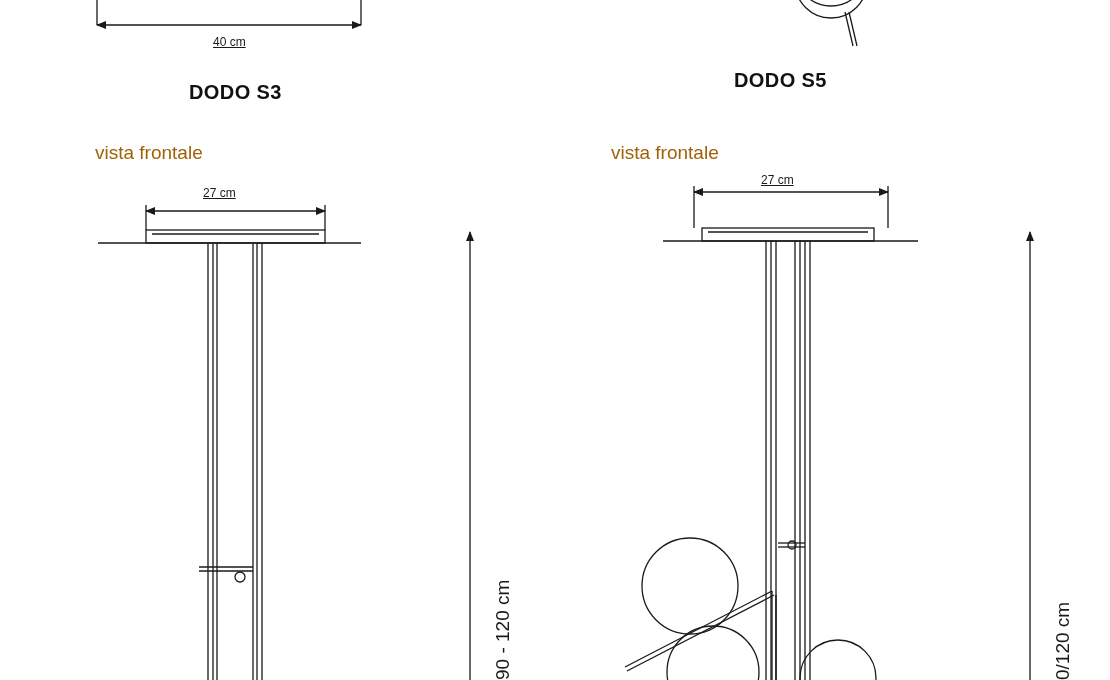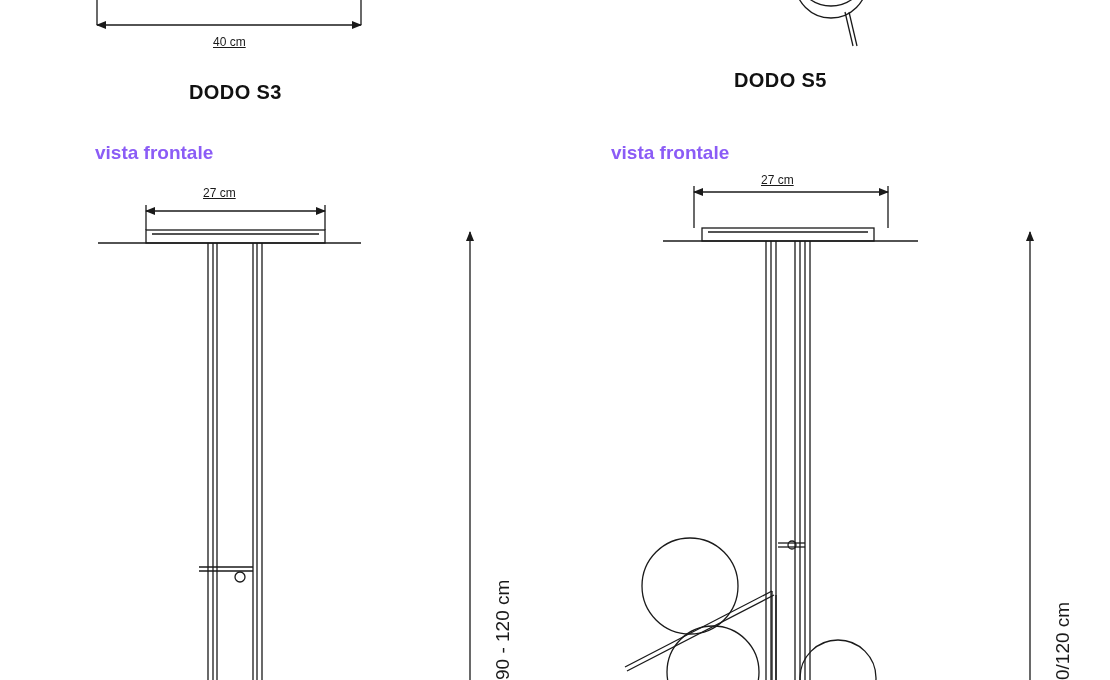--- a/index.html
+++ b/index.html
@@ -38,22 +38,21 @@
     text-decoration: underline;
   }
   .model-title {
     font-size: 20px;
     font-weight: bold;
     letter-spacing: 0.4px;
     color: #111111;
   }
   .view-label {
     font-size: 19px;
-    color: #8b5cf6;
-    font-weight: bold;
+    color: #a16207;
   }
   .vert-label {
     font-size: 19px;
     color: #1a1a1a;
     transform-origin: left top;
     transform: rotate(-90deg);
   }
 </style>
 </head>
 <body>

